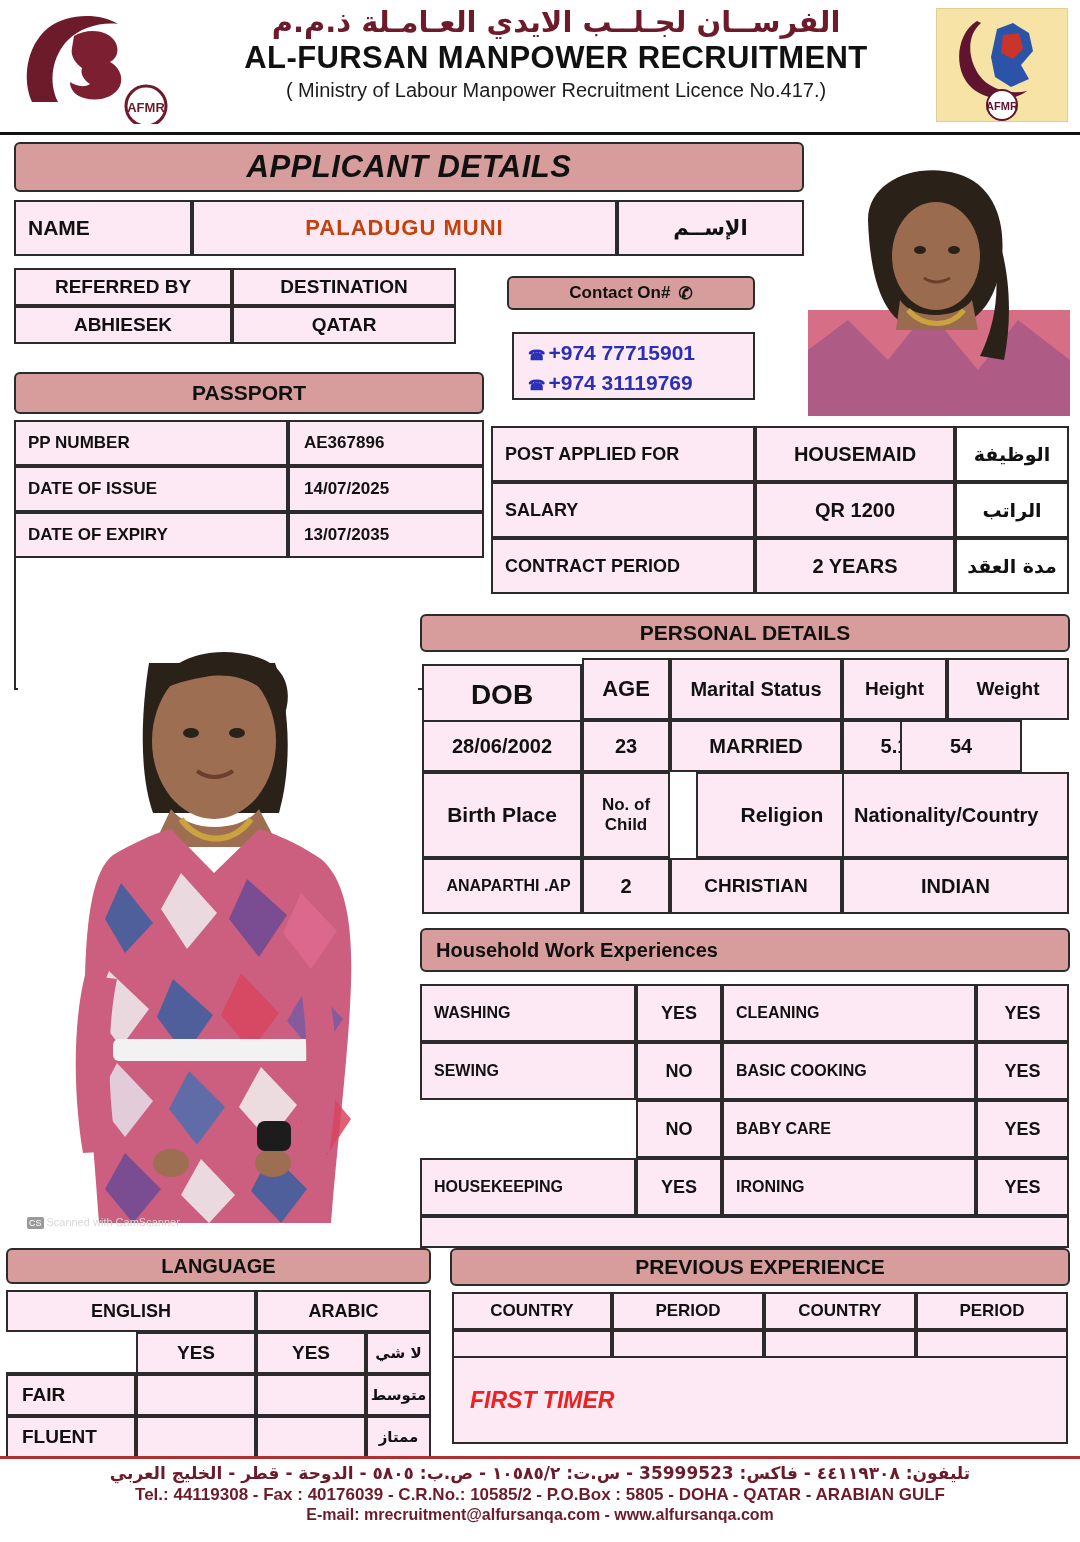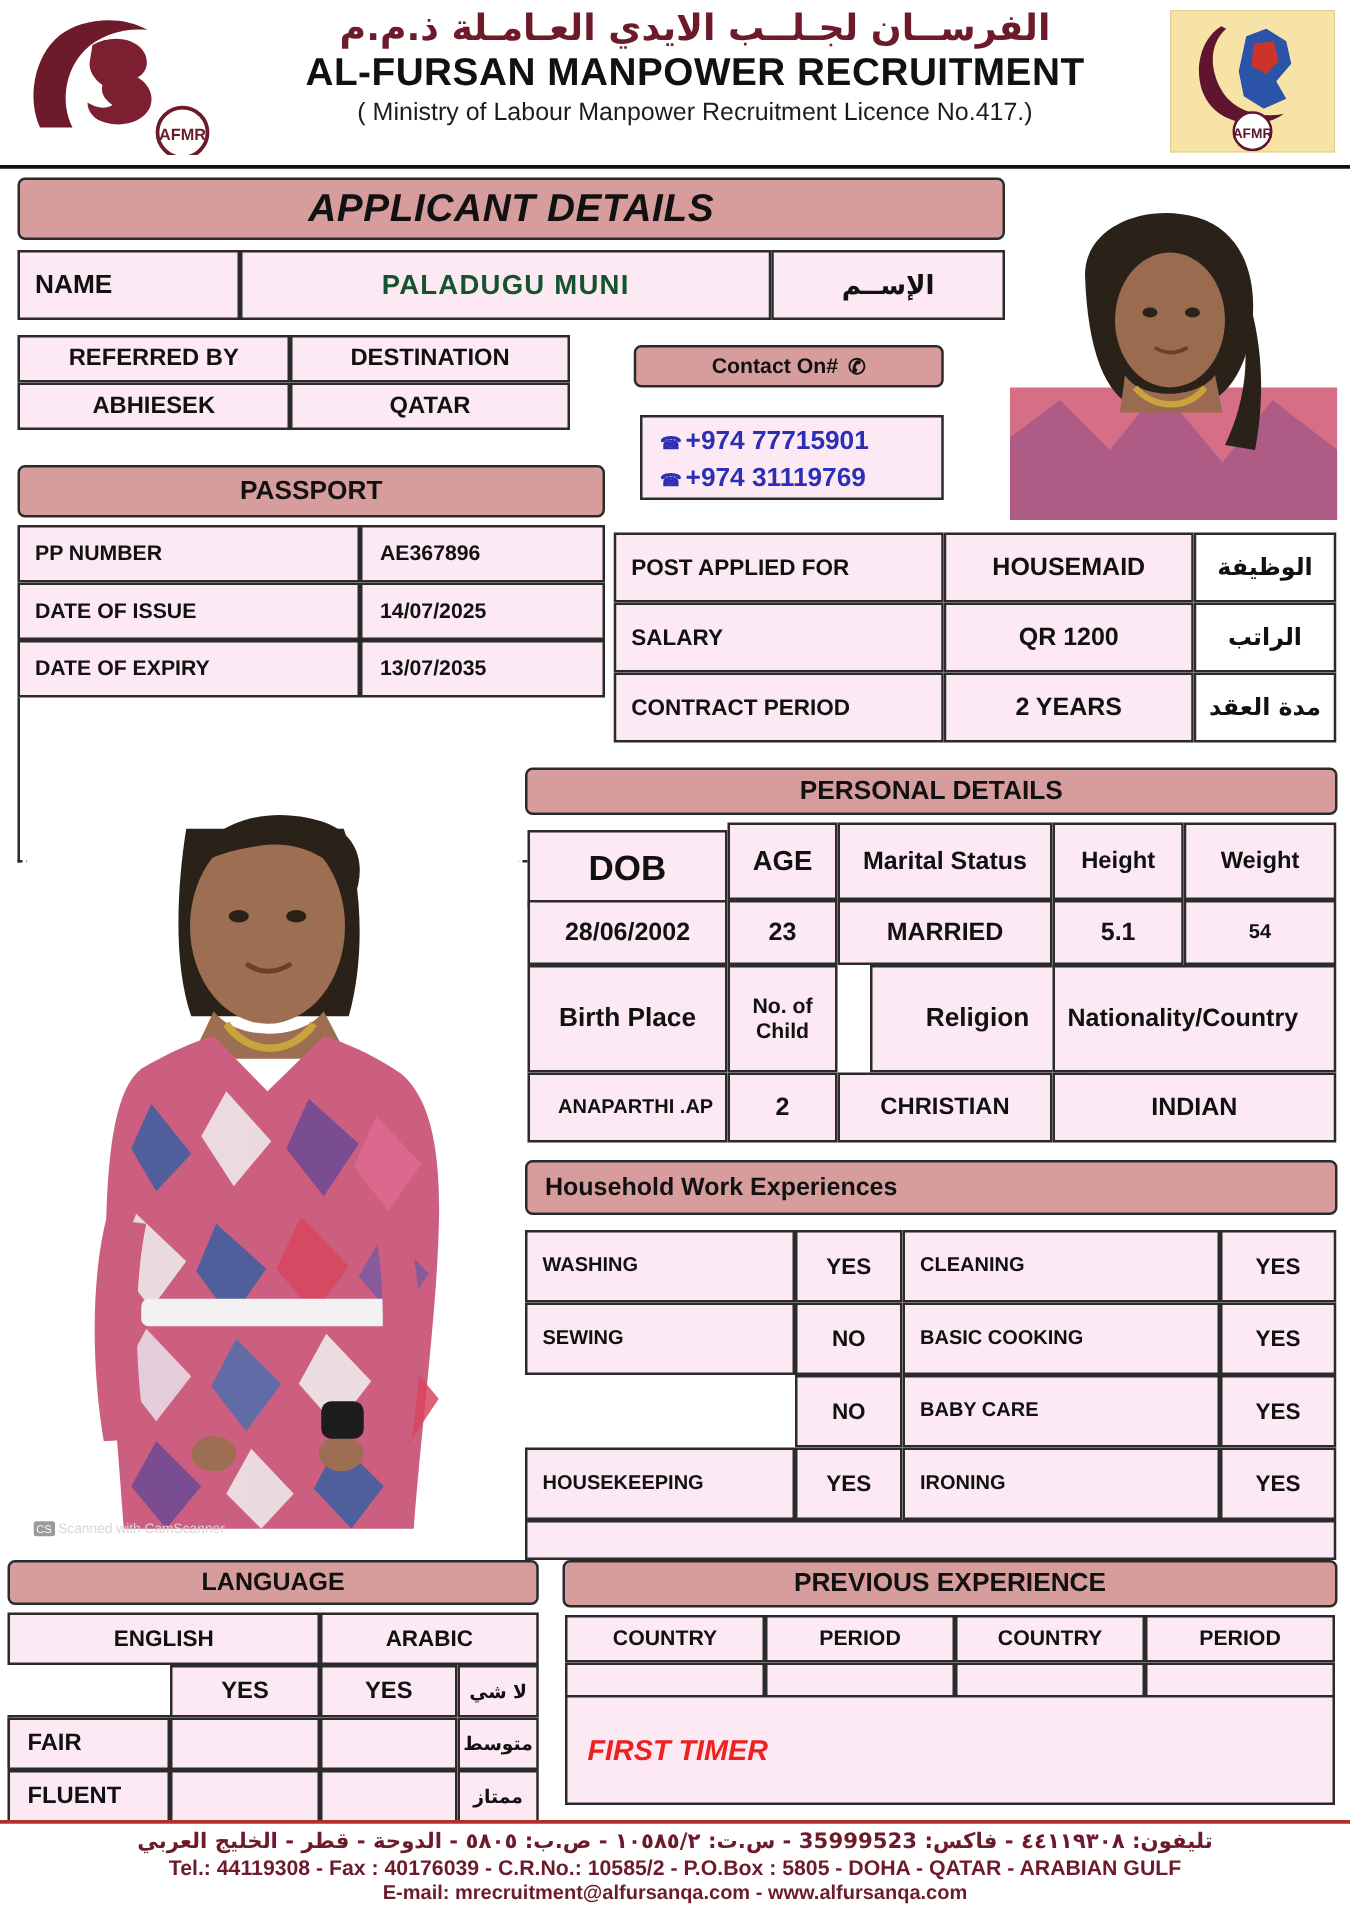--- a/index.html
+++ b/index.html
@@ -102,21 +102,21 @@
   
   #applicant-title {
     left: 14px; top: 142px; width: 790px; height: 50px;
     font-size: 31px; letter-spacing: 0.5px;
     font-style: italic;
   }
 
   
   #name-label { left: 14px; top: 200px; width: 178px; height: 56px; font-size: 21px; }
   #name-value { left: 192px; top: 200px; width: 425px; height: 56px; justify-content:center;
-                color:#14532d; font-size: 22px; font-weight: bold; letter-spacing:1px;}
+                color:#c2410c; font-size: 22px; font-weight: bold; letter-spacing:1px;}
   #name-arabic { left: 617px; top: 200px; width: 187px; height: 56px; justify-content:center;
                  font-family:"DejaVu Sans", sans-serif; font-size: 21px; font-weight:bold;}
 
   
   #referred-label { left: 14px; top: 268px; width: 218px; height: 38px; font-size: 19px;}
   #destination-label { left: 232px; top: 268px; width: 224px; height: 38px; font-size: 19px;}
   #referred-value { left: 14px; top: 306px; width: 218px; height: 38px; font-size: 19px;}
   #destination-value { left: 232px; top: 306px; width: 224px; height: 38px; font-size: 19px; text-align: right;}
 
   
@@ -176,21 +176,21 @@
   #pd-dob-h { left:422px; top:664px; width:160px; height:62px; font-size:28px;}
   #pd-age-h { left:582px; top:658px; width:88px; height:62px; font-size:22px;}
   #pd-marital-h { left:670px; top:658px; width:172px; height:62px; font-size:20px;}
   #pd-height-h { left:842px; top:658px; width:105px; height:62px; font-size:19px;}
   #pd-weight-h { left:947px; top:658px; width:122px; height:62px; font-size:19px;}
 
   #pd-dob-v { left:422px; top:720px; width:160px; height:52px; font-size:20px;}
   #pd-age-v { left:582px; top:720px; width:88px; height:52px; font-size:20px;}
   #pd-marital-v { left:670px; top:720px; width:172px; height:52px; font-size:20px;}
   #pd-height-v { left:842px; top:720px; width:105px; height:52px; font-size:20px;}
-  #pd-weight-v { left:947px; top:720px; width:122px; height:52px; font-size:16px;text-align:right;}
+  #pd-weight-v { left:900px; top:720px; width:122px; height:52px; font-size:20px;text-align:right;}
 
   #pd-birth-h { left:422px; top:772px; width:160px; height:86px; font-size:21px;}
   #pd-child-h { left:582px; top:772px; width:88px; height:86px; font-size:17px;}
   #pd-rel-h { left:696px; top:772px; width:172px; height:86px; font-size:21px;}
   #pd-nat-h { left:842px; top:772px; width:227px; height:86px; font-size:20px; justify-content:flex-start;
               padding-left:10px; text-align:left;}
 
   #pd-birth-v { left:422px; top:858px; width:160px; height:56px; font-size:16px;padding-left:13px;}
   #pd-child-v { left:582px; top:858px; width:88px; height:56px; font-size:20px;}
   #pd-rel-v { left:670px; top:858px; width:172px; height:56px; font-size:19px;}

